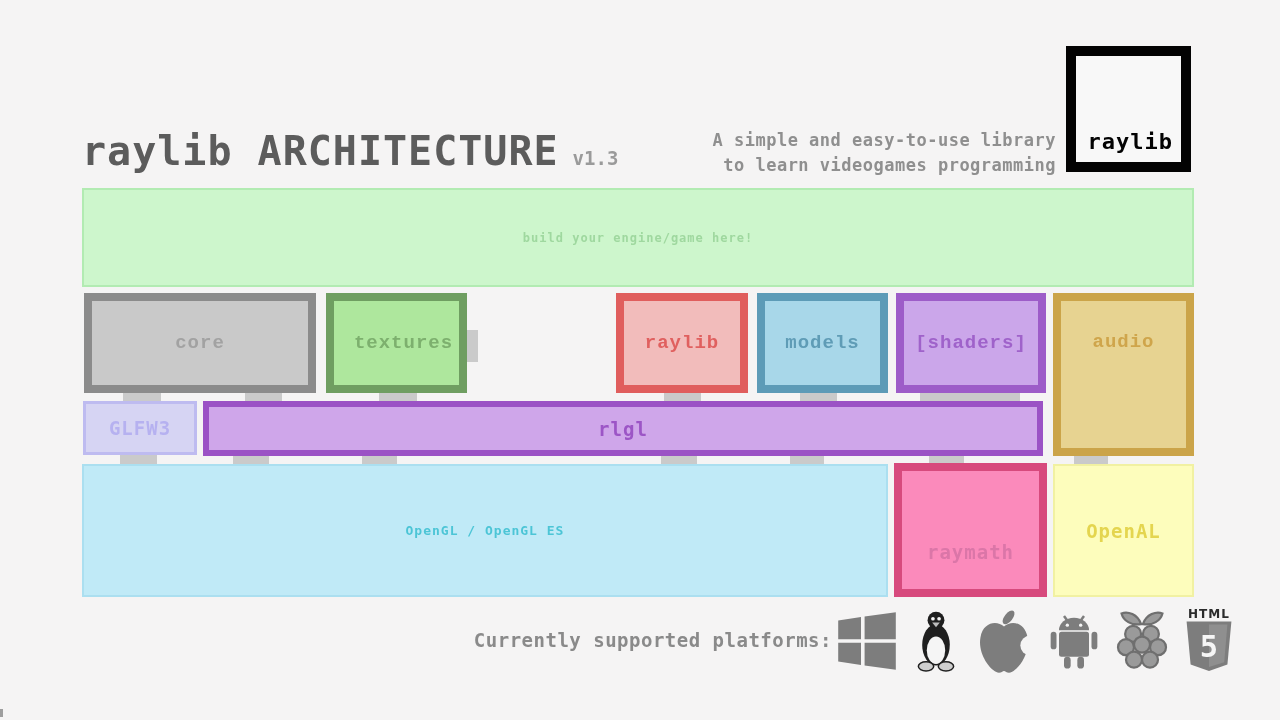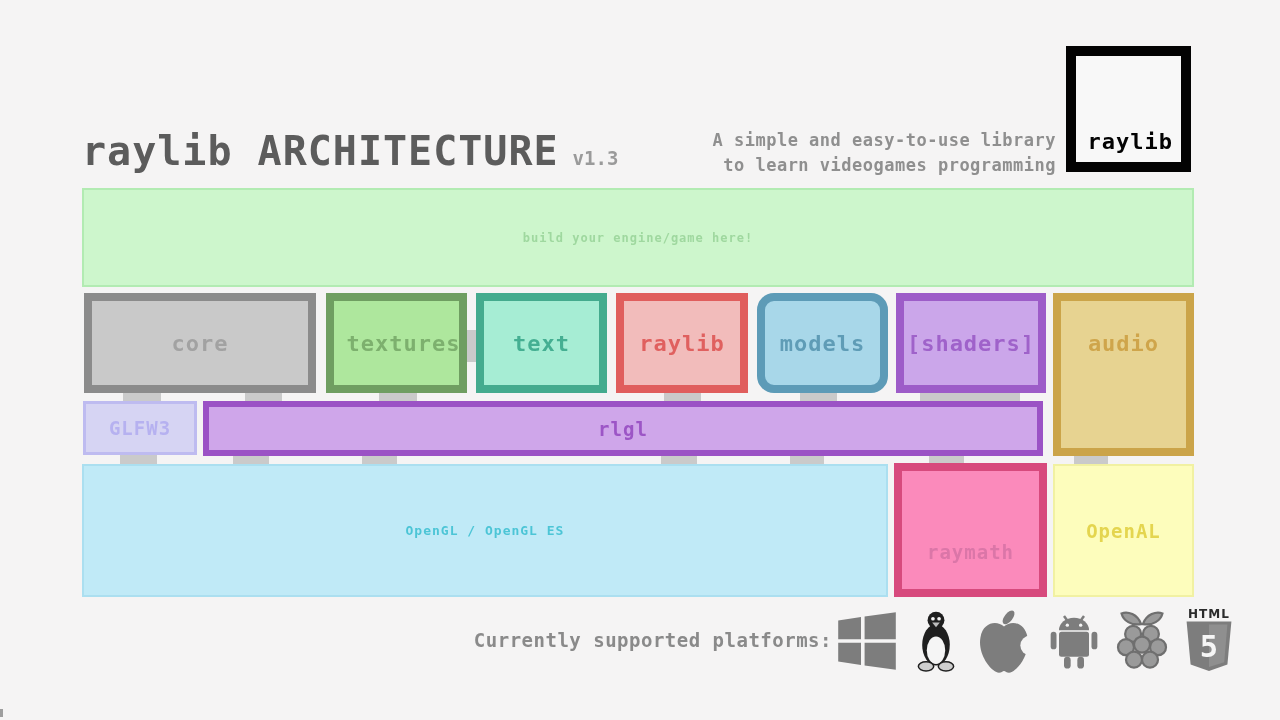--- a/index.html
+++ b/index.html
@@ -12,21 +12,21 @@
   #logo{position:absolute;left:1066px;top:46px;width:125px;height:126px;border:10px solid #030303;background:#f8f8f8;box-sizing:border-box;}
   #logo .logo-label{position:absolute;right:8px;bottom:8px;font-size:22px;font-weight:bold;color:#030303;letter-spacing:1px;}
   
   .box{position:absolute;box-sizing:border-box;display:flex;align-items:center;justify-content:center;z-index:2;}
   .box-label{font-weight:bold;letter-spacing:1px;white-space:nowrap;}
   
   #box-engine{left:82px;top:188px;width:1112px;height:99px;border:2px solid;}
   #box-engine .box-label{font-size:12px;}
   
   .module{top:293px;height:100px;border:8px solid;}
-  .module .box-label{font-size:22px;}
+  .module .box-label{font-size:19px;font-family:Liberation Mono, monospace;}
   #box-core{left:84px;width:232px;}
   #box-textures{left:326px;width:141px;}
   #box-text{left:476px;width:131px;}
   #box-shapes{left:616px;width:132px;}
   #box-models{left:757px;width:131px;}
   #box-shaders{left:896px;width:150px;}
   #box-audio{left:1053px;width:141px;height:163px;align-items:flex-start;padding-top:30px;}
   
   #box-glfw3{left:83px;top:401px;width:114px;height:54px;border:3px solid;}
   #box-glfw3 .box-label{font-size:19px;}
@@ -82,27 +82,24 @@
   <div class="box" id="box-engine" style="border-color: rgb(178, 235, 178); background-color: rgb(205, 246, 204);">
     <span class="box-label" style="color: rgb(159, 216, 159);">build your engine/game here!</span>
   </div>
 
   <div class="box module" id="box-core" style="border-color: rgb(139, 139, 139); background-color: rgb(201, 201, 201);">
     <span class="box-label" style="color: rgb(162, 162, 162);">core</span>
   </div>
   <div class="box module" id="box-textures" style="border-color: rgb(111, 158, 97); background-color: rgb(174, 231, 157); padding-left: 14px;">
     <span class="box-label" style="color: rgb(125, 176, 110);">textures</span>
   </div>
-  <div class="box module" id="box-text" style="border-color: rgb(68, 171, 142); background-color: rgb(166, 237, 212);">
-    <span class="box-label" style="color: rgb(69, 175, 146);">text</span>
-  </div>
   <div class="box module" id="box-shapes" style="border-color: rgb(224, 94, 93); background-color: rgb(242, 188, 187);">
     <span class="box-label" style="color: rgb(224, 96, 95);">raylib</span>
   </div>
-  <div class="box module" id="box-models" style="border-color: rgb(93, 155, 183); background-color: rgb(168, 215, 233); border-radius: 17px;">
+  <div class="box module" id="box-models" style="border-color: rgb(93, 155, 183); background-color: rgb(168, 215, 233);">
     <span class="box-label" style="color: rgb(95, 156, 182);">models</span>
   </div>
   <div class="box module" id="box-shaders" style="border-color: rgb(157, 92, 200); background-color: rgb(203, 166, 234);">
     <span class="box-label" style="color: rgb(159, 98, 202);">[shaders]</span>
   </div>
   <div class="box module" id="box-audio" style="border-color: rgb(203, 164, 73); background-color: rgb(231, 211, 145);">
     <span class="box-label" style="color: rgb(207, 165, 75);">audio</span>
   </div>
 
   <div class="box" id="box-glfw3" style="border-color: rgb(190, 187, 240); background-color: rgb(214, 212, 243);">

